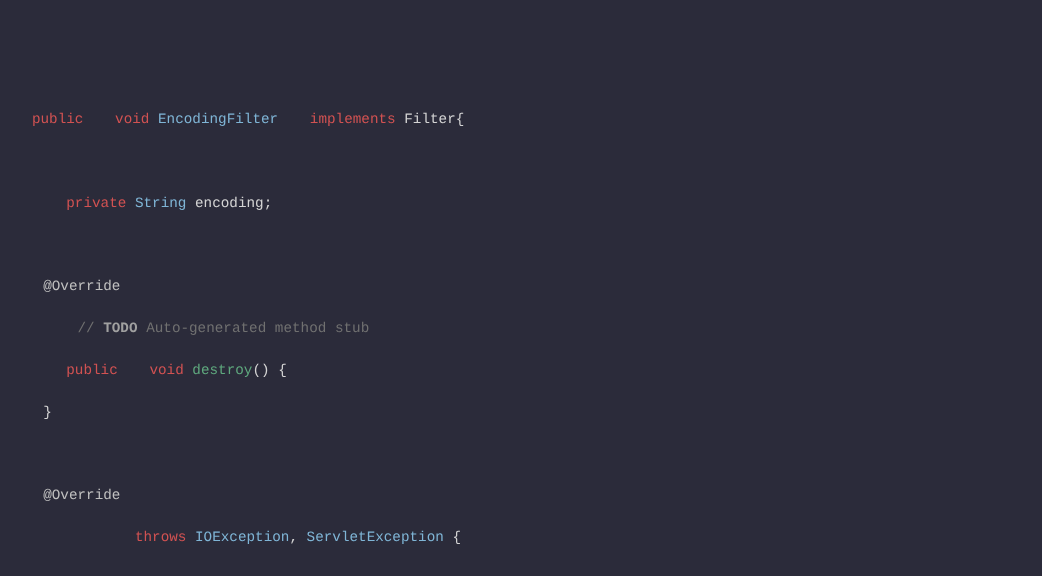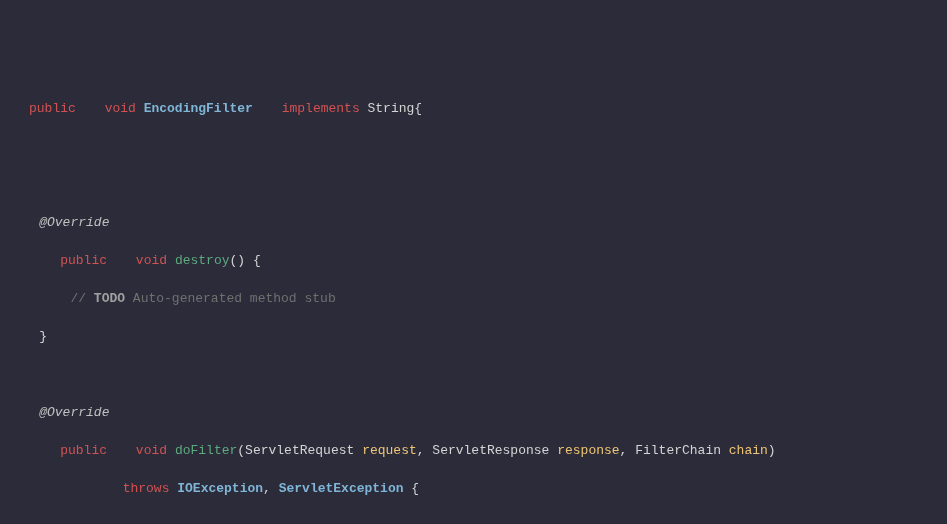--- a/index.html
+++ b/index.html
@@ -13,44 +13,44 @@
     height: 524px;
     overflow: hidden;
     white-space: pre;
   }
   .editor {
     padding: 4px 0 4px 8px;
     position: relative;
   }
   .line { display: block; }
   .kw-red { color: #d25252; margin-left: 21px; }
-  .type { color: #7fb5d6; font-weight: bold; }
+  .type { color: #7fb5d6; }
   .ident { color: #f0c674; }
   .method { color: #5fa97e; }
   .comment { color: #707070; }
   .todo { color: #a0a0a0; font-weight: bold; }
-  .annot { color: #c0c0c0; font-style: italic; }
+  .annot { color: #c0c0c0; }
   .plain { color: #d4d4d4; }
 </style>
 </head>
 <body>
 
 
 
 <div class="editor">
-<span class="line"><span class="kw-red">public</span> <span class="kw-red">void</span> <span class="type">EncodingFilter</span> <span class="kw-red">implements</span> <span class="plain">String</span><span class="plain">{</span></span>
+<span class="line"><span class="kw-red">public</span> <span class="kw-red">void</span> <span class="type">EncodingFilter</span> <span class="kw-red">implements</span> <span class="plain">Filter</span><span class="plain">{</span></span>
 <span class="line"> </span>
+<span class="line">    <span class="kw-red">private</span> <span class="type">String</span> <span class="plain">encoding</span><span class="plain">;</span></span>
 <span class="line"> </span>
 <span class="line">    <span class="annot">@Override</span></span>
+<span class="line">        <span class="comment">// </span><span class="todo">TODO</span><span class="comment"> Auto-generated method stub</span></span>
 <span class="line">    <span class="kw-red">public</span> <span class="kw-red">void</span> <span class="method">destroy</span><span class="plain">()</span><span class="plain"> {</span></span>
-<span class="line">        <span class="comment">// </span><span class="todo">TODO</span><span class="comment"> Auto-generated method stub</span></span>
 <span class="line">    <span class="plain">}</span></span>
 <span class="line"> </span>
 <span class="line">    <span class="annot">@Override</span></span>
-<span class="line">    <span class="kw-red">public</span> <span class="kw-red">void</span> <span class="method">doFilter</span><span class="plain">(ServletRequest </span><span class="ident">request</span><span class="plain">, ServletResponse </span><span class="ident">response</span><span class="plain">, FilterChain </span><span class="ident">chain</span><span class="plain">)</span></span>
 <span class="line">            <span class="kw-red">throws</span> <span class="type">IOException</span><span class="plain">, </span><span class="type">ServletException</span><span class="plain"> {</span></span>
 
 
 
 
 
 
 
 
 

